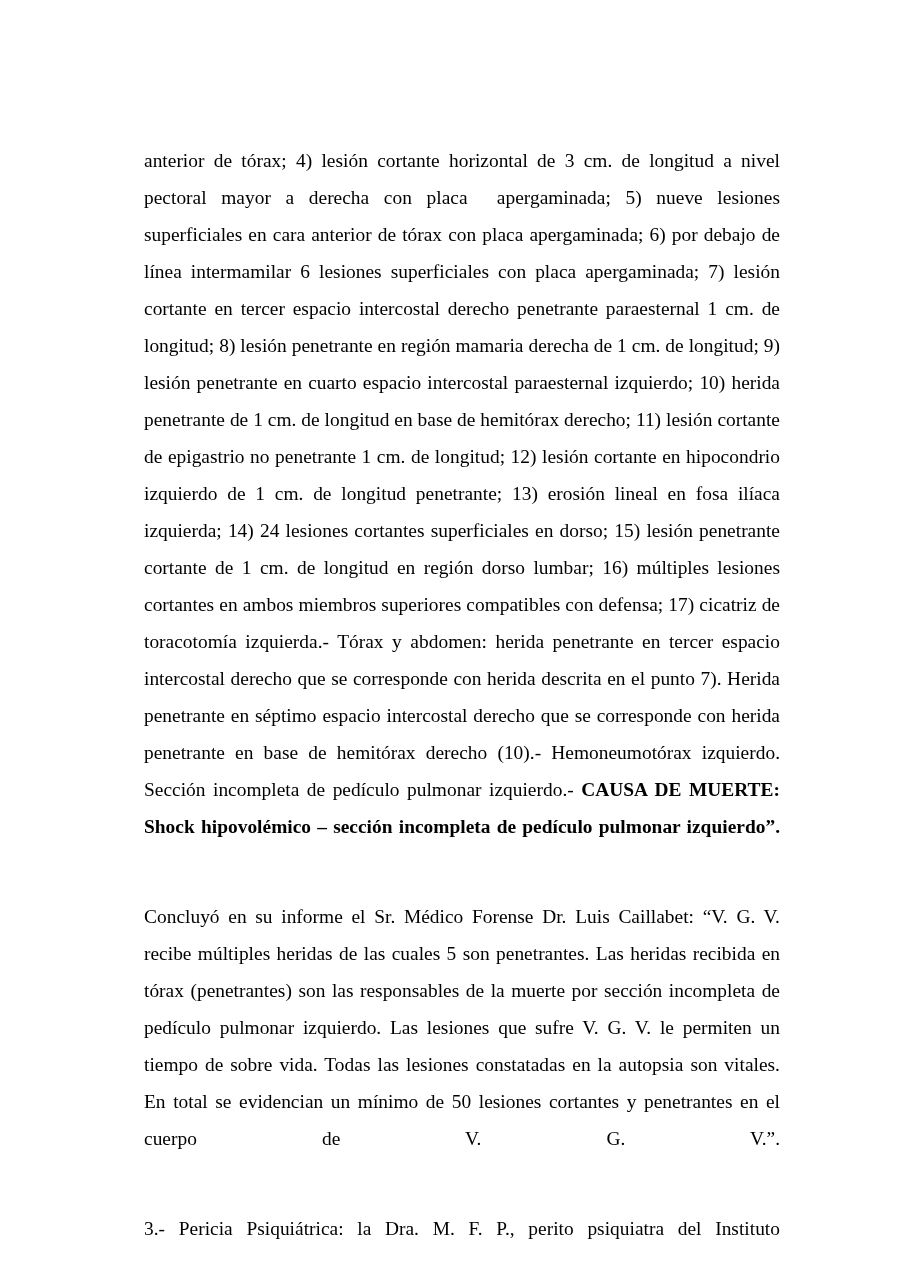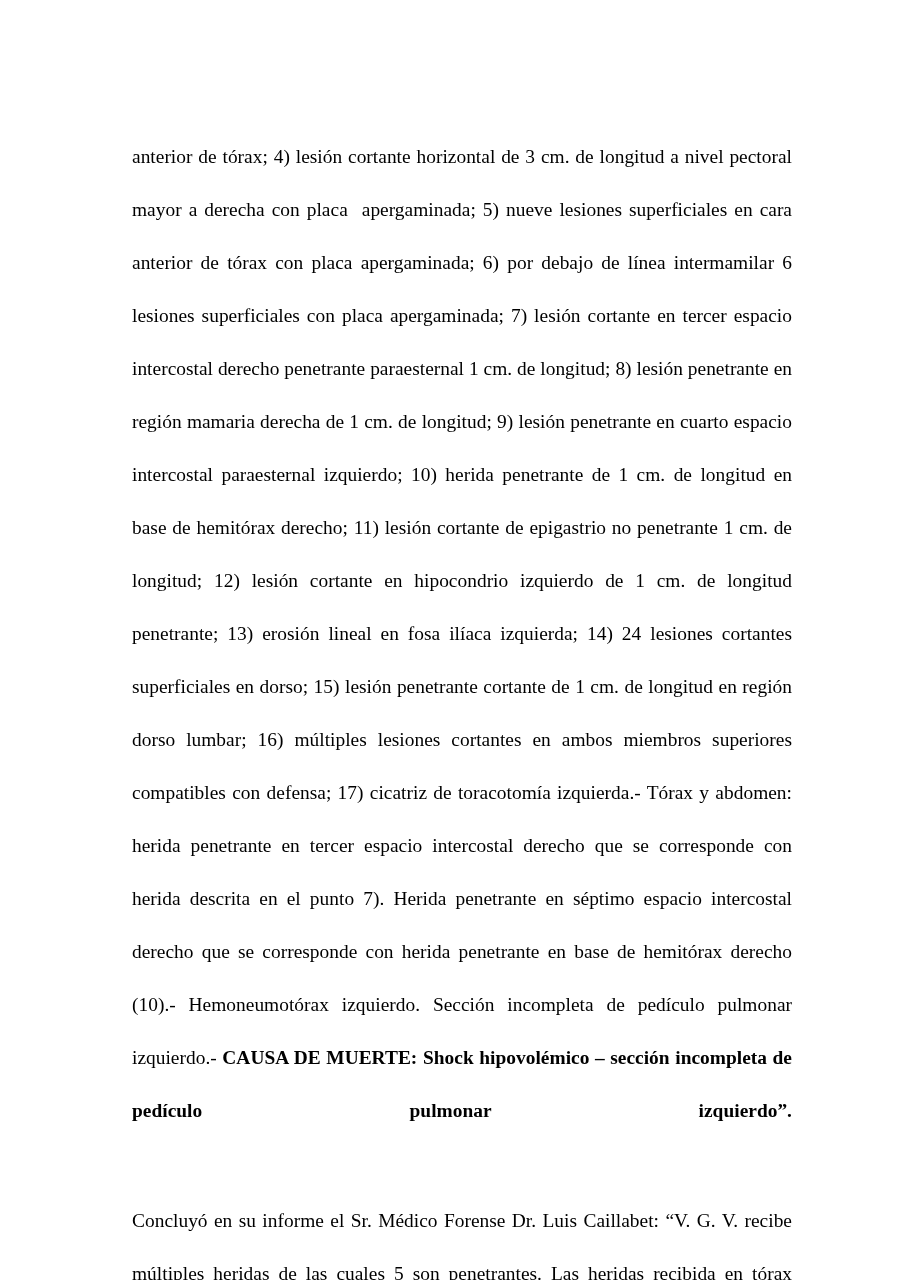--- a/index.html
+++ b/index.html
@@ -22,23 +22,23 @@
     background: #ffffff;
     box-sizing: border-box;
   }
   .content {
     position: absolute;
     left: 128px;
     top: 126px;
     width: 668px;
   }
   .para {
-    margin: 4px;
+    margin: 16px;
     font-size: 19.4px;
-    line-height: 53px;
+    line-height: 37px;
     text-align: justify;
     text-justify: inter-word;
     letter-spacing: 0.02px;
     word-spacing: 0px;
     hyphens: none;
     -webkit-hyphens: none;
   }
   
   .para.last-left {
     text-align: justify;

